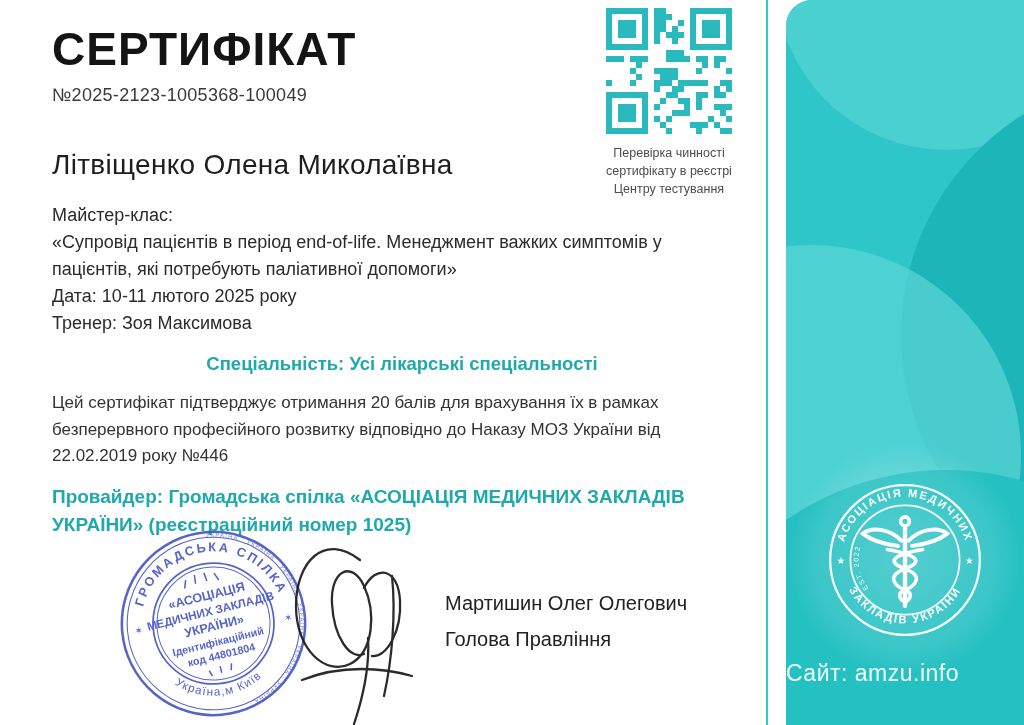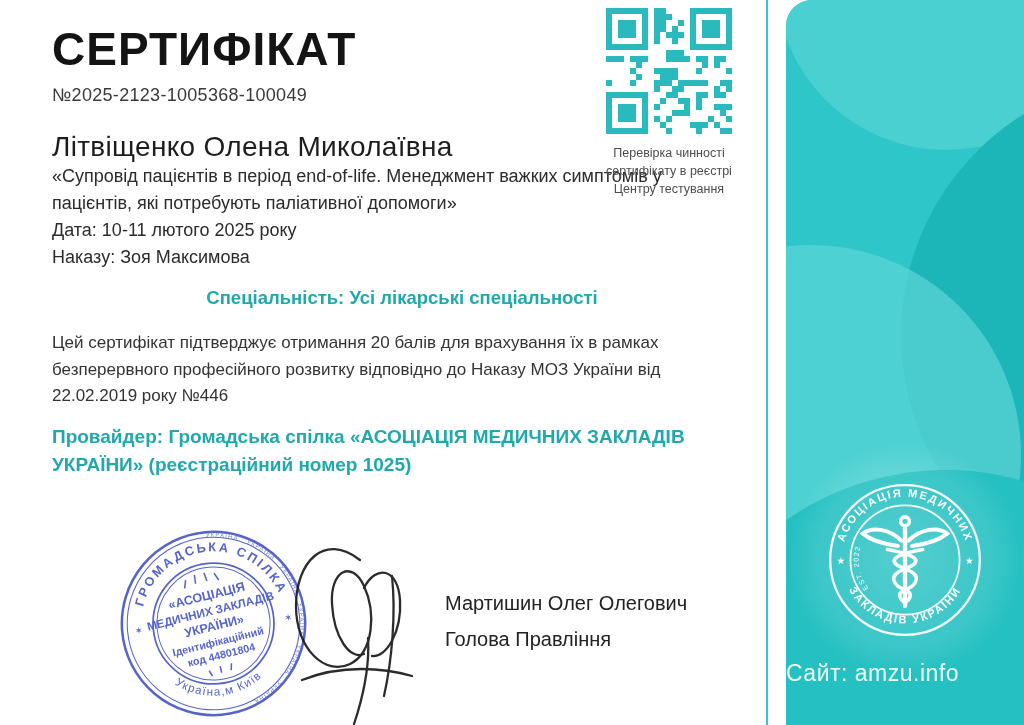--- a/index.html
+++ b/index.html
@@ -6,26 +6,26 @@
   body{
     width:1024px;height:725px;position:relative;overflow:hidden;
     background:#ffffff;
     font-family:"Liberation Sans","DejaVu Sans",sans-serif;
     -webkit-font-smoothing:antialiased;
   }
   
   .content{position:absolute;left:52px;top:24px;width:700px;color:#222;}
   .title{font-size:46px;font-weight:800;letter-spacing:1px;color:#141414;line-height:1.1;}
   .cert-number{margin-top:10px;font-size:18px;color:#3a3a3a;letter-spacing:.3px;}
-  .recipient{margin-top:25px;font-size:28px;color:#1d1d1d;letter-spacing:.3px;}
+  .recipient{margin-top:43px;font-size:28px;color:#1d1d1d;letter-spacing:.3px;}
   .event-label{margin-top:21px;font-size:18px;color:#2b2b2b;line-height:1.5;}
   .event-title{font-size:18px;color:#2b2b2b;line-height:1.5;white-space:pre-line;}
   .line18{font-size:18px;color:#2b2b2b;line-height:1.55;}
   .specialty{margin-top:15px;font-size:18.5px;font-weight:bold;color:#1fa9ad;text-align:center;}
-  .body-text{margin-top:21px;font-size:17px;color:#333;line-height:1.55;white-space:pre-line;}
+  .body-text{margin-top:15px;font-size:17px;color:#333;line-height:1.55;white-space:pre-line;}
   .provider{margin-top:14px;font-size:19px;font-weight:bold;color:#1fa9ad;line-height:1.45;white-space:pre-line;}
   
   .qr-wrap{position:absolute;left:594px;top:8px;width:150px;text-align:center;}
   .qr-wrap svg{display:block;margin:0 auto;}
   .qr-caption{margin-top:10px;font-size:12.5px;color:#4c4c4c;line-height:1.45;white-space:pre-line;}
   
   .v-line{position:absolute;left:766px;top:0;width:2px;height:725px;background:#35c8c9;}
   
   .panel{
     position:absolute;left:786px;top:0;width:238px;height:725px;
@@ -46,24 +46,25 @@
   .signature{position:absolute;left:272px;top:518px;opacity:.92;}
   .signoff{position:absolute;left:445px;top:585px;font-size:20px;color:#222;line-height:1.8;}
 </style>
 </head>
 <body>
 
 <div class="content">
   <div class="title">СЕРТИФІКАТ</div>
   <div class="cert-number">№2025-2123-1005368-100049</div>
   <div class="recipient">Літвіщенко Олена Миколаївна</div>
+  <div class="event-label">Майстер-клас:</div>
   <div class="event-title">«Супровід пацієнтів в період end-of-life. Менеджмент важких симптомів у
 пацієнтів, які потребують паліативної допомоги»</div>
   <div class="line18">Дата: 10-11 лютого 2025 року</div>
-  <div class="line18">Наказу: Зоя Максимова</div>
+  <div class="line18">Тренер: Зоя Максимова</div>
   <div class="specialty">Спеціальність: Усі лікарські спеціальності</div>
   <div class="body-text">Цей сертифікат підтверджує отримання 20 балів для врахування їх в рамках
 безперервного професійного розвитку відповідно до Наказу МОЗ України від
 22.02.2019 року №446</div>
   <div class="provider">Провайдер: Громадська спілка «АСОЦІАЦІЯ МЕДИЧНИХ ЗАКЛАДІВ
 УКРАЇНИ» (реєстраційний номер 1025)</div>
 </div>
 
 <div class="qr-wrap">
   <svg id="qr" width="126" height="126" viewBox="0 0 126 126">

